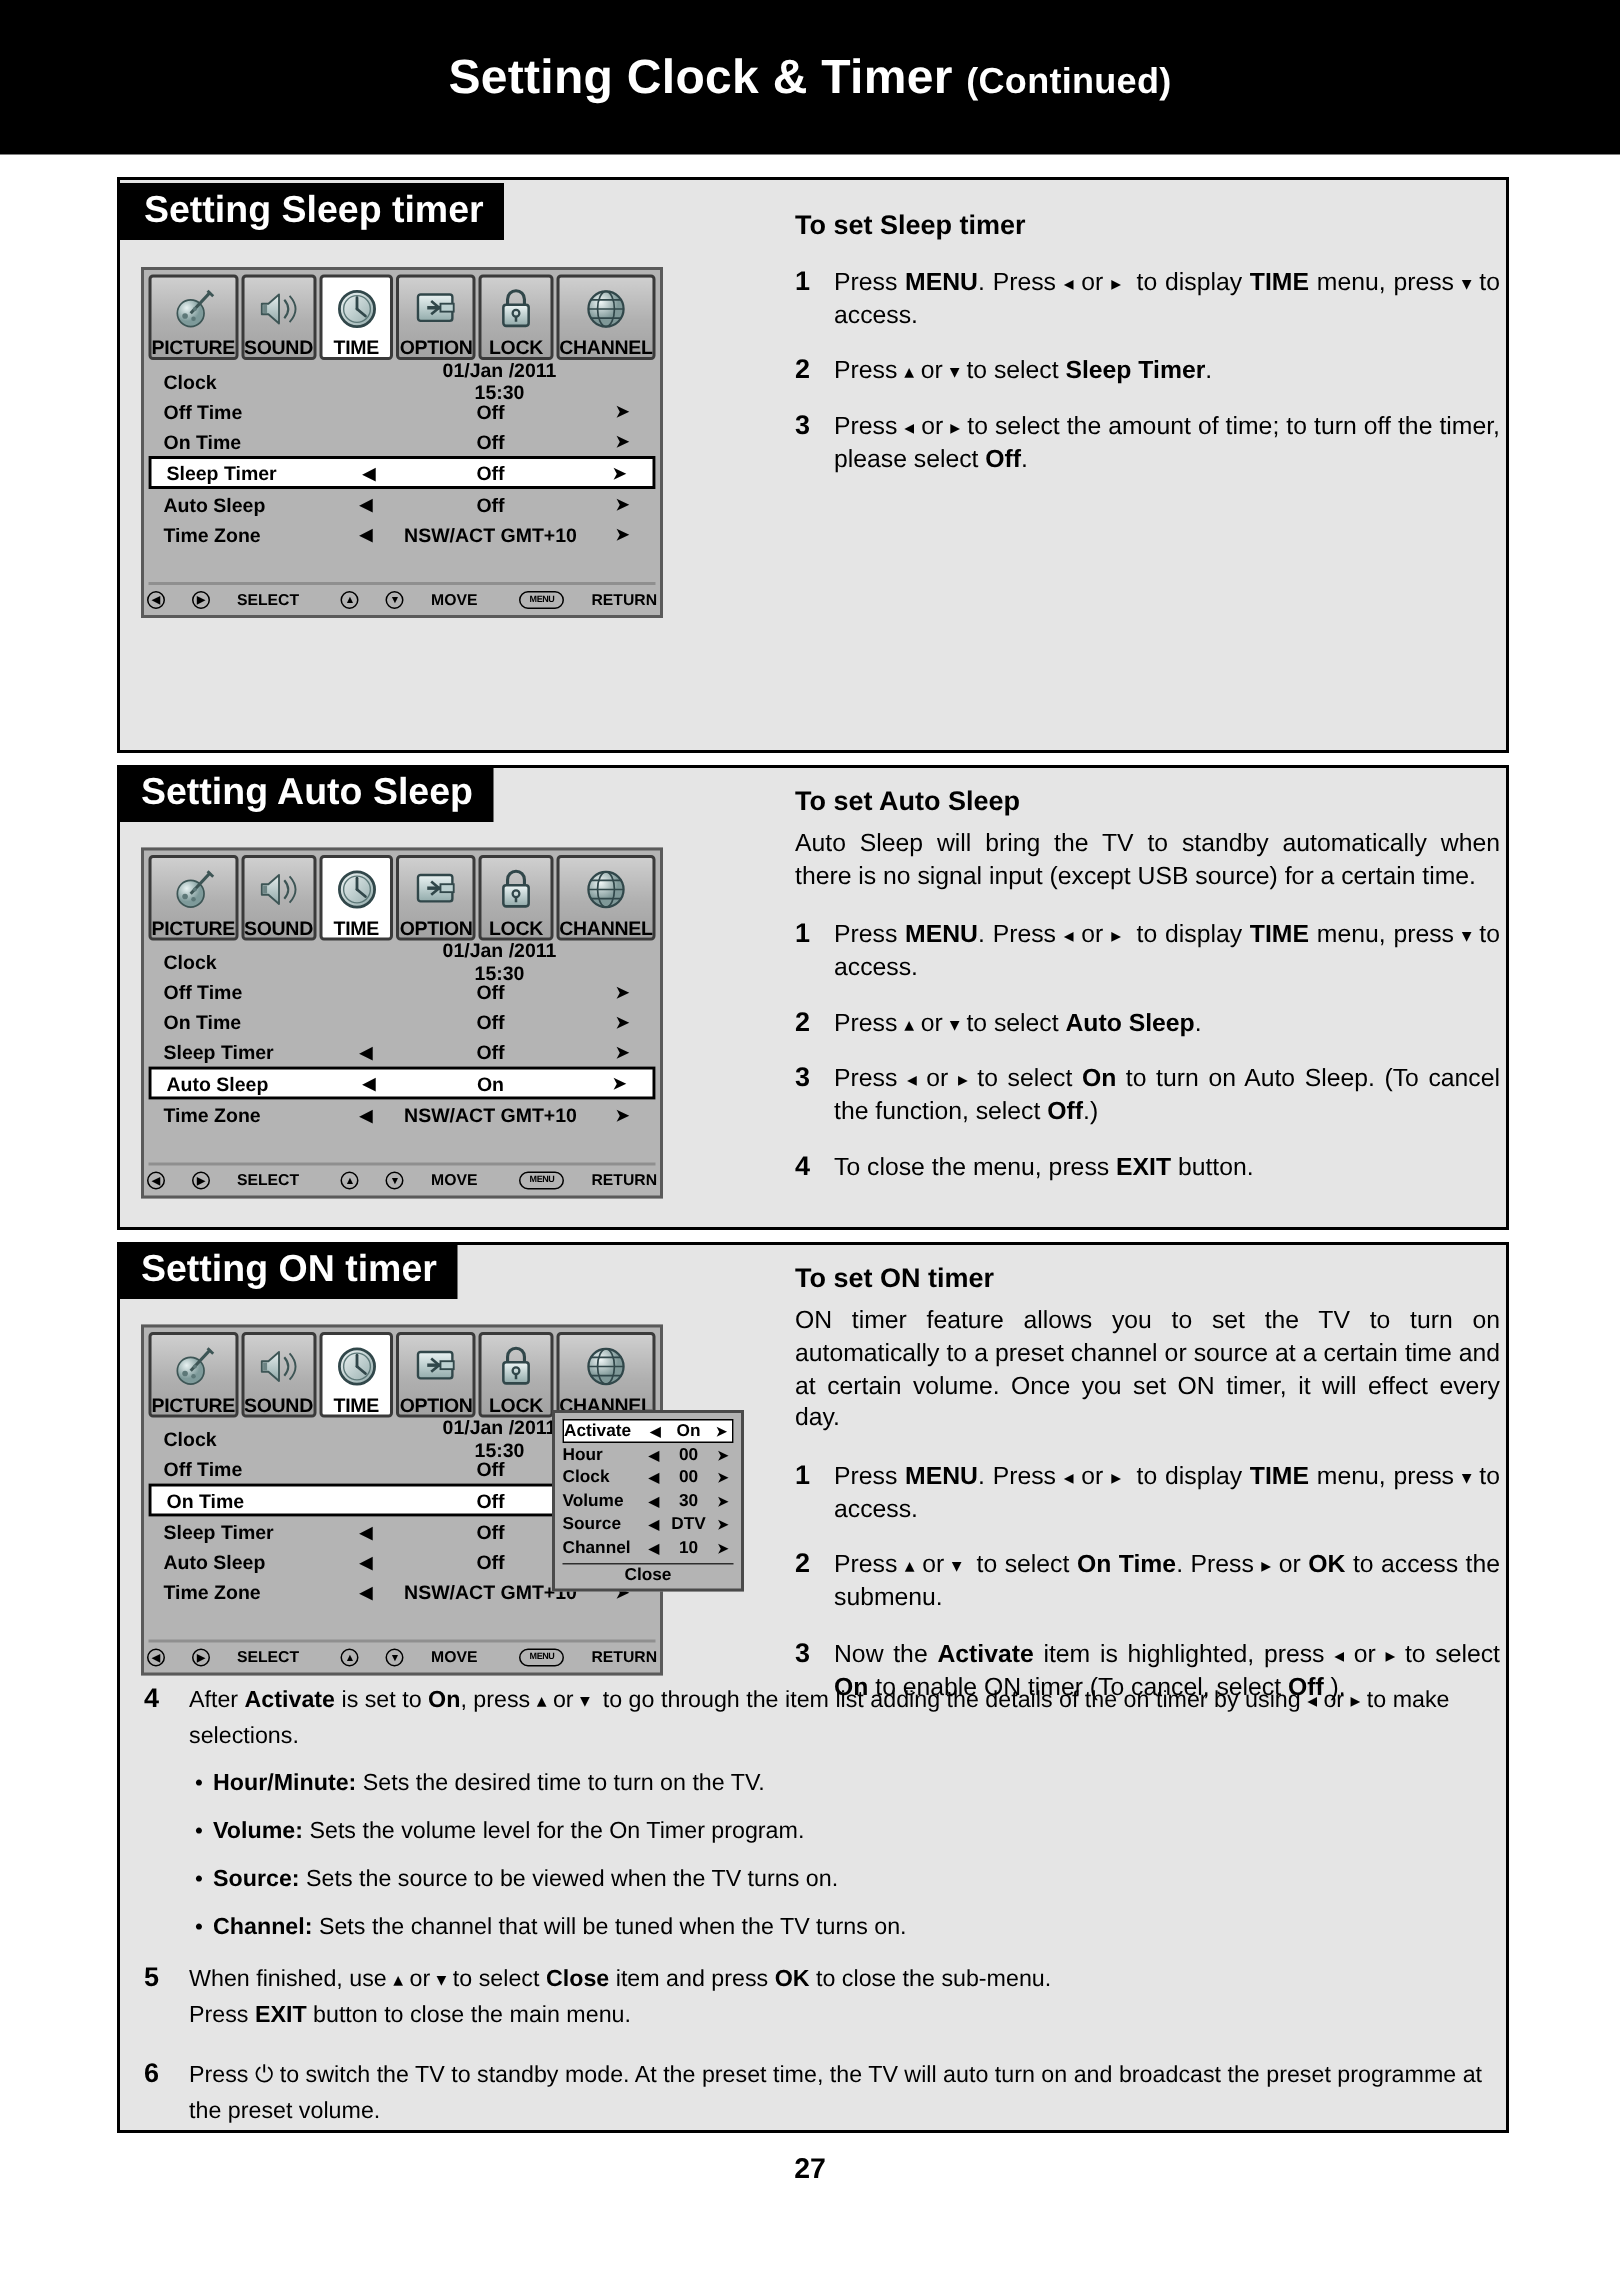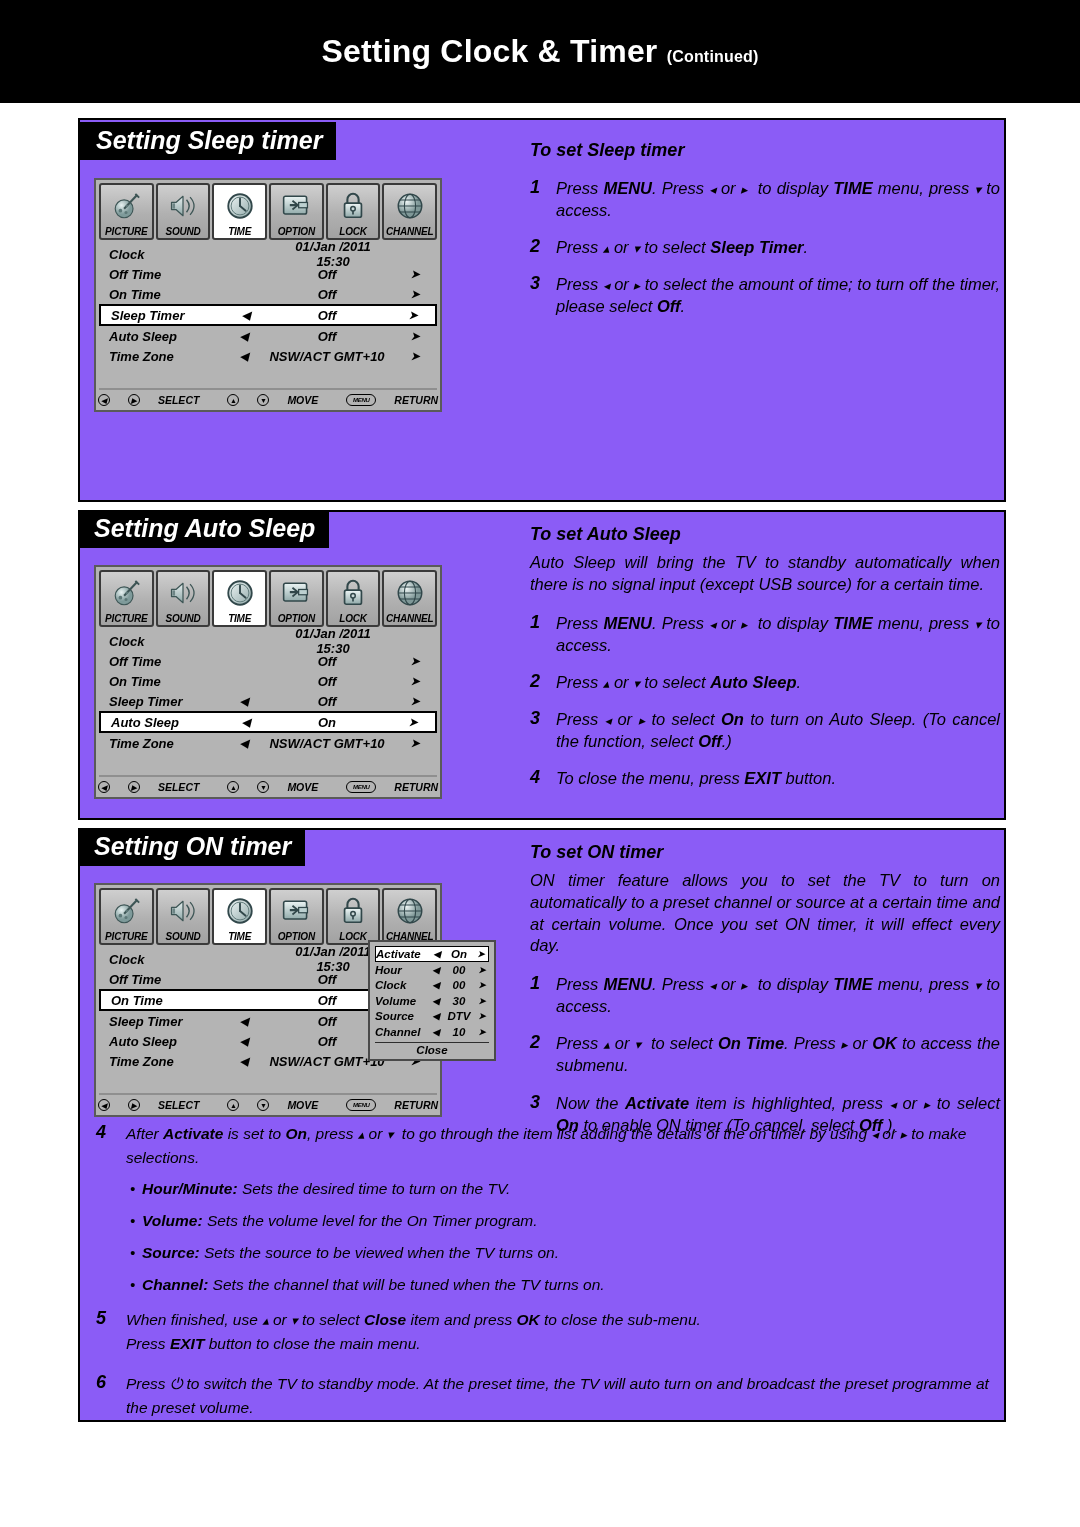--- a/index.html
+++ b/index.html
@@ -15,28 +15,27 @@
   
   .hdr {
     position: absolute; left: 0; top: 0; width: 1080px; height: 103px;
     background: #000; color: #fff;
     display: flex; align-items: center; justify-content: center;
   }
   .hdr-title {
     font-size: 32px; font-weight: bold; letter-spacing: .2px;
     font-family: "Liberation Sans", sans-serif;
   }
-  .hdr-title .cont { font-size: 16px; }
+  .hdr-title .cont { font-size: 24px; }
 
   
   .box {
     position: absolute;
     border: 2px solid #000;
-    background: #8b5cf6;
-    font-style: italic;
+    background: #e5e5e5;
   }
   .box.b1 { left: 78px; top: 118px; width: 928px; height: 384px; }
   .box.b2 { left: 78px; top: 510px; width: 928px; height: 310px; }
   .box.b3 { left: 78px; top: 828px; width: 928px; height: 594px; }
 
   
   .tag {
     position: absolute;
     background: #000; color: #fff;
     font-size: 25px; font-weight: bold;
@@ -62,21 +61,21 @@
     background: linear-gradient(180deg,#cfcfcf 0%, #b0b0b0 55%, #a2a2a2 100%);
     border: 2px solid #3a3a3a;
     border-radius: 3px;
     height: 57px;
     display: flex; flex-direction: column; align-items: center; justify-content: flex-end;
     padding-bottom: 1px;
   }
   .osd-icon.sel { background: #fff; }
   .osd-icon .glyph { flex: 1; display: flex; align-items: center; justify-content: center; width: 100%; }
   .osd-icon .lbl {
-    font-size: 10px; font-weight: bold; letter-spacing: -0.2px;
+    font-size: 13px; font-weight: bold; letter-spacing: -0.2px;
     line-height: 10px; color: #000;
   }
   .osd-rows { padding: 4px 0 0 0; }
   .osd-row {
     display: flex; align-items: center;
     height: 20px;
     font-size: 13px; font-weight: bold;
     padding: 0 4px;
     position: relative;
   }
@@ -806,13 +805,14 @@
             <div class="txt">When finished, use <span class="ar">▴</span> or <span class="ar">▾</span> to select <b>Close</b> item and press <b>OK</b> to close the sub-menu.<br>Press <b>EXIT</b> button to close the main menu.</div>
           </div>
           <div class="bstep" style="margin-bottom: 16px;">
             <div class="num">6</div>
             <div class="txt">Press ⏻ to switch the TV to standby mode. At the preset time, the TV will auto turn on and broadcast the preset programme at the preset volume.</div>
           </div>
         </div>
     </div>
   </div>
 
+  <div class="pgnum">27</div>
 </div>
 
 </body></html>

